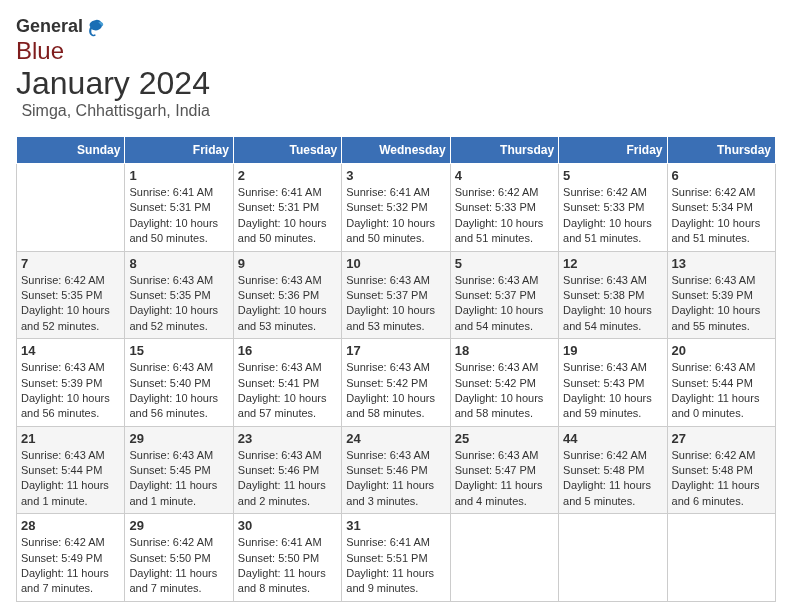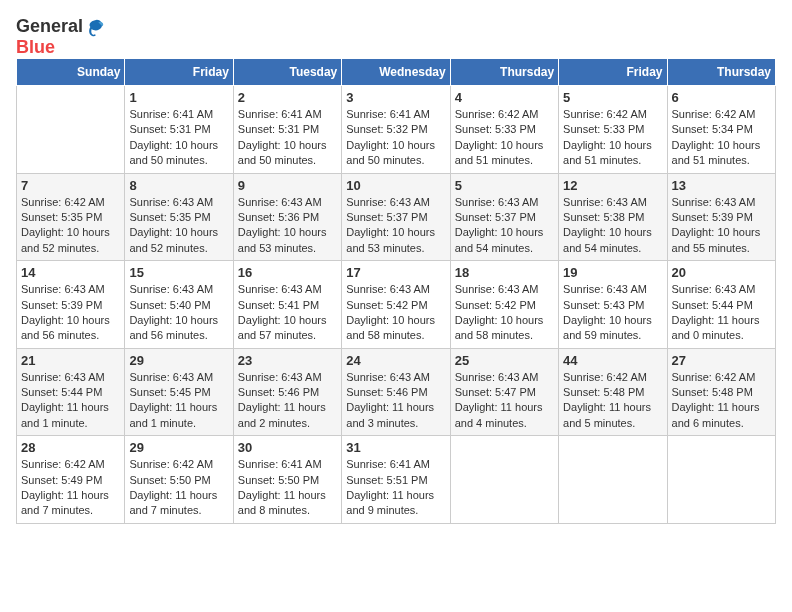--- a/index.html
+++ b/index.html
@@ -7,41 +7,41 @@
       font-family: Arial, sans-serif;
       background: #fff;
       width: 792px;
       min-height: 612px;
       padding: 16px;
     }
     .header {
       display: flex;
       justify-content: space-between;
       align-items: flex-start;
-      margin-bottom: 0;
+      margin-bottom: 16px;
       flex-direction: column;
     }
     .logo {
       display: flex;
       flex-direction: column;
       align-items: flex-start;
     }
     .logo-text {
       display: flex;
       align-items: center;
     }
     .logo-general {
       font-size: 18px;
       font-weight: bold;
       color: #333;
     }
     .logo-blue {
-      font-size: 18px;
-      font-weight: bold;
-      color: #ef4444;
+      font-size: 24px;
+      font-weight: normal;
+      color: #7f1d1d;
     }
     .logo-icon {
       width: 20px;
       height: 20px;
       margin-left: 2px;
     }
     .title-section {
       text-align: right;
     }
     .month-year {
@@ -105,20 +105,24 @@
 <div class="header">
   <div class="logo">
     <div class="logo-text">
       <span class="logo-general">General</span>
       <svg class="logo-icon" viewBox="0 0 30 30">
         <path d="M15 5 C20 2, 28 8, 25 15 C22 20, 15 22, 10 18 C8 25, 12 28, 15 26 C18 28, 14 30, 10 28 C6 26, 5 20, 8 15 C5 12, 8 6, 15 5Z" fill="#1a6eb5"></path>
         <path d="M20 8 C24 5, 30 10, 26 14Z" fill="#4a9fd5"></path>
       </svg>
     </div>
     <span class="logo-blue">Blue</span>
+  </div>
+  <div class="title-section">
+    <div class="month-year">January 2024</div>
+    <div class="location">Simga, Chhattisgarh, India</div>
   </div>
 </div>
 
 <table class="calendar">
   <thead>
     <tr>
       <th>Sunday</th>
       <th>Friday</th>
       <th>Tuesday</th>
       <th>Wednesday</th>

